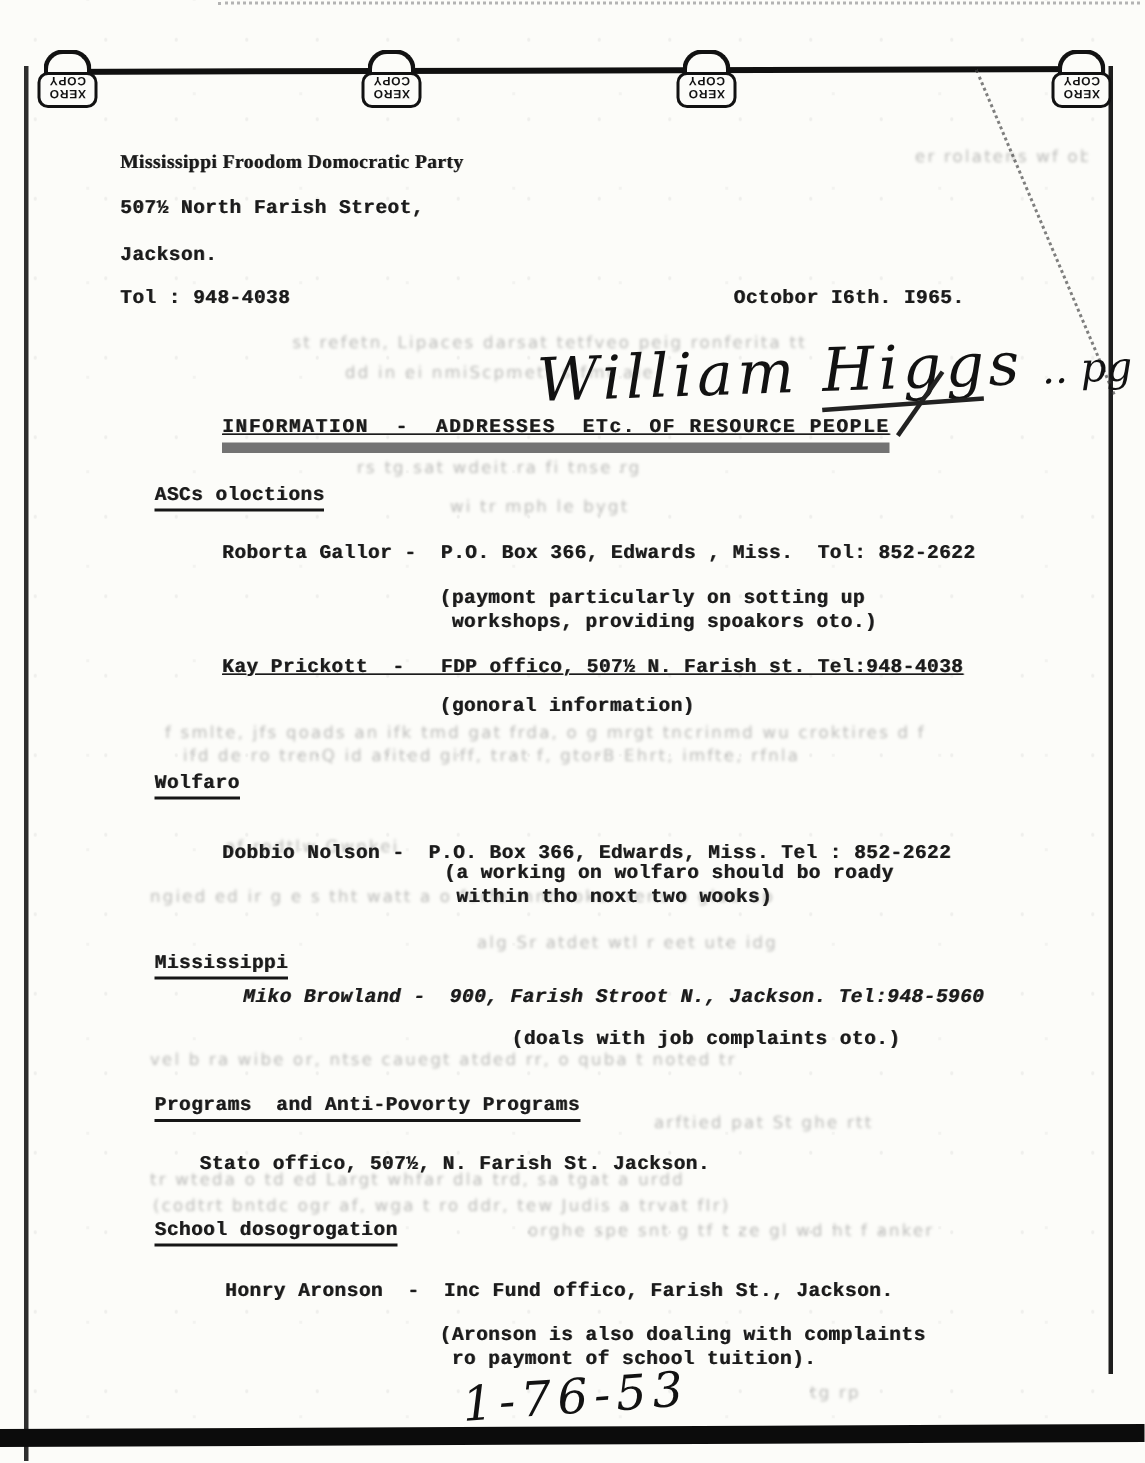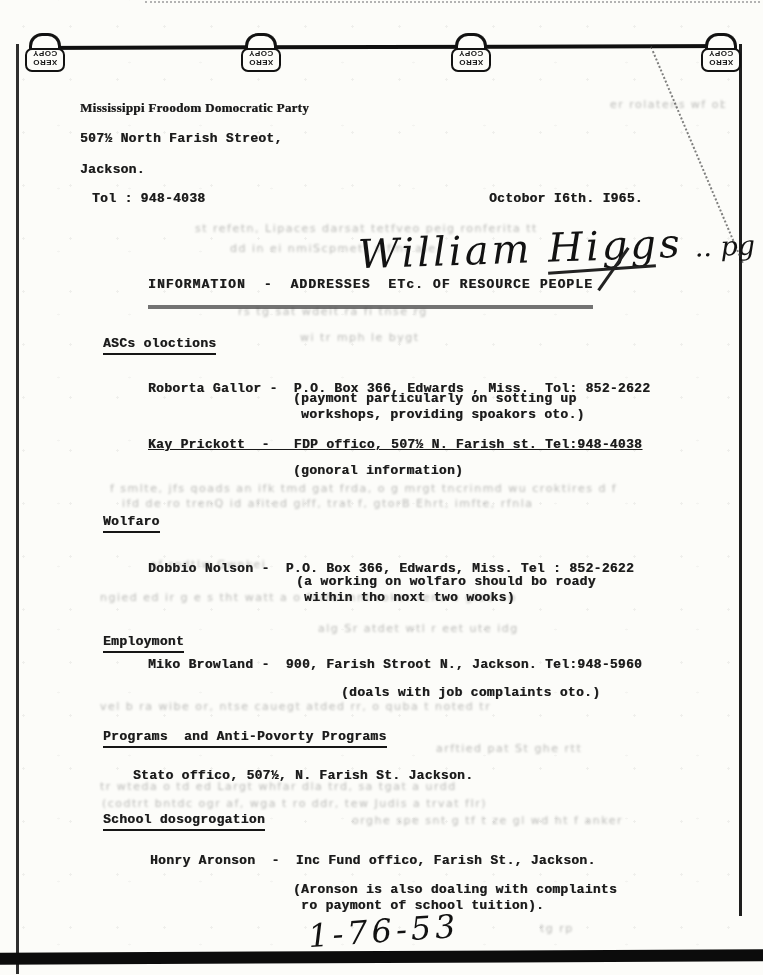--- a/index.html
+++ b/index.html
@@ -16,21 +16,21 @@
   .tw{
     position:absolute;
     font:bold 13px "Liberation Mono", monospace;
     color:#1b1b1b;
     letter-spacing:.3px;
     white-space:pre;
     text-shadow:.5px 0 0 rgba(25,25,25,.7);
     filter:blur(.25px);
   }
   .hd{border-bottom:2.5px solid #161616;padding-bottom:2px;}
-  .title{letter-spacing:1.1px;border-bottom:4px solid #737373;padding-bottom:13px;}
+  .title{letter-spacing:1.1px;border-bottom:7px solid #737373;padding-bottom:3px;text-decoration:underline;}
   .note{line-height:16px;}
   .bleed{
     position:absolute;
     font:11px "DejaVu Sans", sans-serif;
     color:rgba(45,45,45,.32);
     letter-spacing:1.5px;
     white-space:nowrap;overflow:hidden;
     filter:blur(1px);
   }
   .hand{
@@ -92,45 +92,45 @@
   <div class="tab-bump"></div>
   <div class="tab-box">
     <div>XERO</div>
     <div>COPY</div>
   </div>
 </div>
 
 <div class="tw" style="left:80px;top:100px;font-family:Liberation Serif, serif;">Mississippi Froodom Domocratic Party</div>
 <div class="tw" style="left:80px;top:131px;">507½ North Farish Streot,</div>
 <div class="tw" style="left:80px;top:162px;">Jackson.</div>
-<div class="tw" style="left:92px;top:191px;">Tol : 948-4038</div>
+<div class="tw" style="left:80px;top:191px;">Tol : 948-4038</div>
 <div class="tw" style="left:489px;top:191px;">Octobor I6th. I965.</div>
 
 <div class="hand" style="left:358px;top:224px;transform:rotate(-2deg);">
   <span style="font-size:40px;letter-spacing:3px;">William Higgs</span><span style="font-size:27px;margin-left:12px;">.. pg 2</span>
 </div>
 <div class="rule" style="left:548px;top:268px;width:108px;height:2.5px;background:#222;transform:rotate(-4deg);"></div>
 <div class="rule" style="left:612px;top:243px;width:2.5px;height:52px;background:#222;transform:rotate(35deg);"></div>
 
 <div class="tw title" style="left:148px;top:277px;">INFORMATION  -  ADDRESSES  ETc. OF RESOURCE PEOPLE</div>
 
-<div class="tw hd" style="left:103px;top:336px;">ASCs oloctions</div>
-<div class="tw" style="left:148px;top:361px;margin-top:20px;">Roborta Gallor -  P.O. Box 366, Edwards , Miss.  Tol: 852-2622</div>
+<div class="tw hd" style="left:103px;top:322px;">ASCs oloctions</div>
+<div class="tw" style="left:148px;top:361px;">Roborta Gallor -  P.O. Box 366, Edwards , Miss.  Tol: 852-2622</div>
 <div class="tw note" style="left:293px;top:391px;">(paymont particularly on sotting up</div>
 <div class="tw note" style="left:293px;top:407px;"> workshops, providing spoakors oto.)</div>
 <div class="tw" style="left:148px;top:437px;text-decoration:underline;">Kay Prickott  -   FDP offico, 507½ N. Farish st. Tel:948-4038</div>
 <div class="tw note" style="left:293px;top:463px;">(gonoral information)</div>
 
 <div class="tw hd" style="left:103px;top:514px;">Wolfaro</div>
 <div class="tw" style="left:148px;top:545px;margin-top:16px;">Dobbio Nolson -  P.O. Box 366, Edwards, Miss. Tel : 852-2622</div>
 <div class="tw note" style="left:296px;top:574px;">(a working on wolfaro should bo roady</div>
 <div class="tw note" style="left:296px;top:590px;"> within tho noxt two wooks)</div>
 
-<div class="tw hd" style="left:103px;top:634px;">Employmont</div>
-<div class="tw" style="left:148px;top:657px;">Miko Browland -  900, Farish Stroot N., Jackson. Tel:948-5960</div>
+<div class="tw hd" style="left:103px;top:634px;">Mississippi</div>
+<div class="tw" style="left:162px;top:657px;font-style:italic;">Miko Browland -  900, Farish Stroot N., Jackson. Tel:948-5960</div>
 <div class="tw note" style="left:293px;top:685px;margin-left:48px;">(doals with job complaints oto.)</div>
 
 <div class="tw hd" style="left:103px;top:729px;">Programs  and Anti-Povorty Programs</div>
 <div class="tw" style="left:133px;top:768px;">Stato offico, 507½, N. Farish St. Jackson.</div>
 
 <div class="tw hd" style="left:103px;top:812px;">School dosogrogation</div>
 <div class="tw" style="left:150px;top:853px;">Honry Aronson  -  Inc Fund offico, Farish St., Jackson.</div>
 <div class="tw note" style="left:293px;top:882px;">(Aronson is also doaling with complaints</div>
 <div class="tw note" style="left:293px;top:898px;"> ro paymont of school tuition).</div>
 

